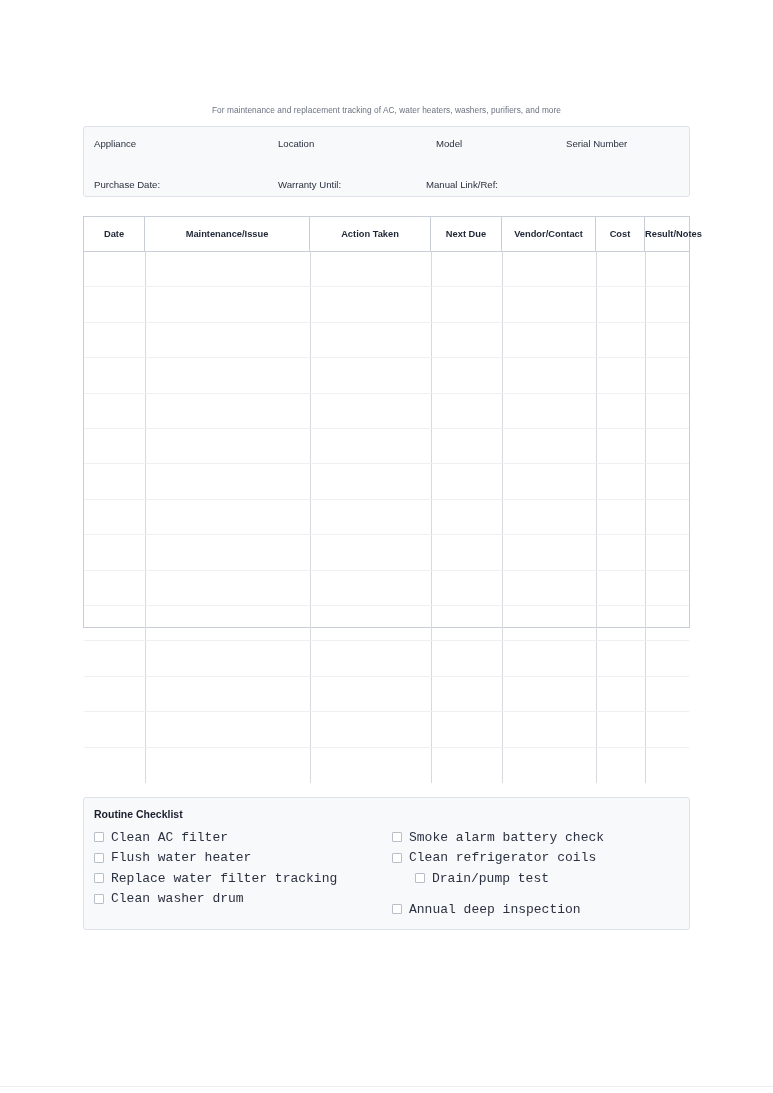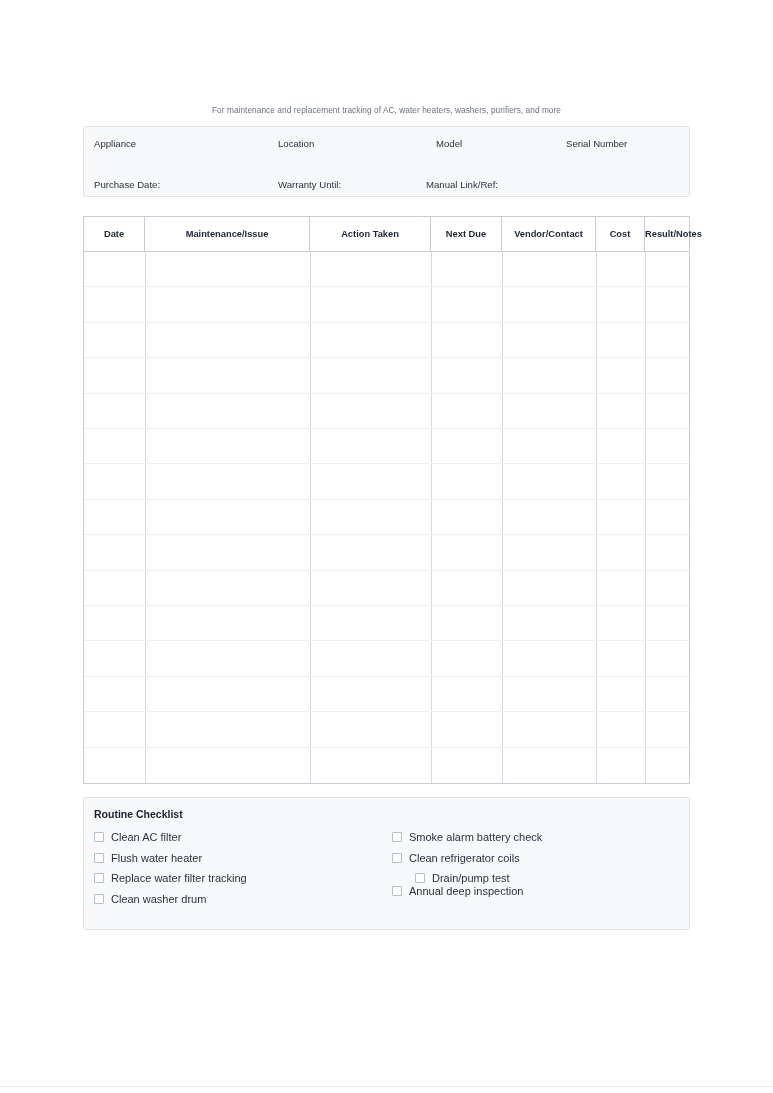--- a/index.html
+++ b/index.html
@@ -79,21 +79,21 @@
     font-size: 9.6px;
     color: #2b3140;
     white-space: nowrap;
   }
 
   
   .log-table {
     position: absolute;
     left: 83px; top: 216px;
     width: 607px;
-    height: 568px;
+    height: 412px;
     border: 1px solid #c9ced6;
     box-sizing: border-box;
     background: #ffffff;
   }
   .thead {
     position: absolute;
     left: 0; top: 0;
     width: 605px;
     height: 35px;
     border-bottom: 1px solid #c9ced6;
@@ -154,23 +154,24 @@
     font-size: 10.5px;
     font-weight: bold;
     color: #1a1f2e;
   }
   .check-item {
     position: absolute;
     height: 14px;
     display: flex;
     align-items: center;
     gap: 7px;
-    font-size: 11px;
+    font-size: 13px;
     color: #2b3140;
     white-space: nowrap;
+    font-family: Liberation Mono, monospace;
   }
   .checkbox {
     width: 8px;
     height: 8px;
     border: 1px solid #b9bfc9;
     background: #ffffff;
     border-radius: 1px;
     flex: none;
   }
 </style>
@@ -253,20 +254,20 @@
         <span>Smoke alarm battery check</span>
       </div>
       <div class="check-item" style="left: 308px; top: 52.5px;">
         <span class="checkbox"></span>
         <span>Clean refrigerator coils</span>
       </div>
       <div class="check-item" style="left: 308px; top: 73px; margin-left: 23px;">
         <span class="checkbox"></span>
         <span>Drain/pump test</span>
       </div>
-      <div class="check-item" style="left: 308px; top: 86px;">
+      <div class="check-item" style="left: 308px; top: 104px;">
         <span class="checkbox"></span>
         <span>Annual deep inspection</span>
       </div>
     </div>
 
 </div>
 <div class="page-footer-rule"></div>
 
 </body></html>

